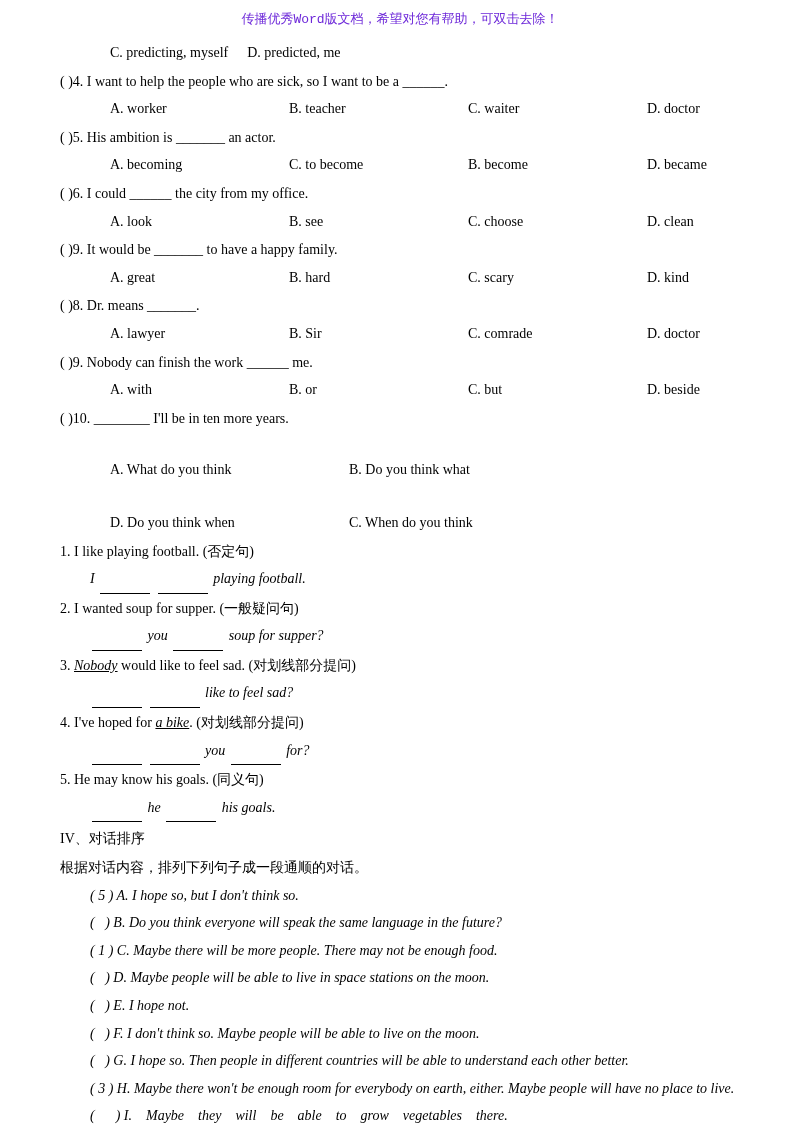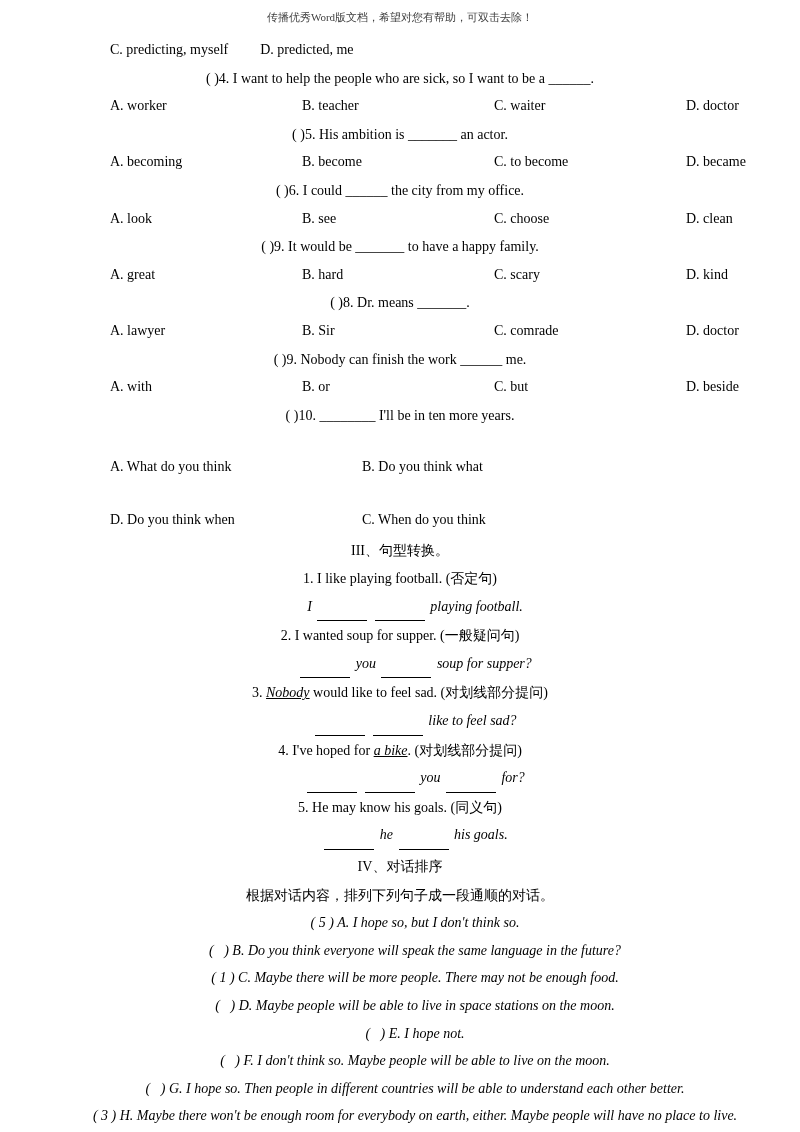--- a/index.html
+++ b/index.html
@@ -11,34 +11,35 @@
       width: 800px;
       min-height: 1132px;
       background: #fff;
       font-family: "SimSun", "宋体", serif;
       font-size: 14px;
       color: #000;
       padding: 10px 60px 20px 60px;
     }
     .watermark {
       text-align: center;
-      color: #404040;
-      font-size: 11px;
+      color: #6d28d9;
+      font-size: 13px;
       margin-bottom: 12px;
+      font-family: Liberation Mono, monospace;
     }
     .content {
       line-height: 1.9;
     }
     .indent {
       padding-left: 30px;
       font-style: italic;
     }
     .options-line {
       display: flex;
-      gap: 32px;
+      gap: 19px;
       padding-left: 50px;
       margin-bottom: 2px;
     }
     .opt {
       min-width: 160px;
     }
     .opt-wide {
       min-width: 220px;
       margin-top: 24px;
     }
@@ -55,21 +56,20 @@
     .section-title {
       font-weight: normal;
       margin-top: 4px;
       margin-bottom: 2px;
     }
     .block {
       margin-bottom: 2px;
     }
     p {
       margin-bottom: 1px;
-      text-align: center;
     }
   </style>
 </head>
 <body>
 
 <div class="watermark">传播优秀Word版文档，希望对您有帮助，可双击去除！</div>
 
 <div class="content">
 
   <div class="block">
@@ -86,22 +86,22 @@
       <span class="opt">B. teacher</span>
       <span class="opt">C. waiter</span>
       <span class="opt">D. doctor</span>
     </div>
   </div>
 
   <div class="block">
     <p>( )5. His ambition is _______ an actor.</p>
     <div class="options-line">
       <span class="opt">A. becoming</span>
+      <span class="opt">C. to become</span>
       <span class="opt">B. become</span>
-      <span class="opt">C. to become</span>
       <span class="opt">D. became</span>
     </div>
   </div>
 
   <div class="block">
     <p>( )6. I could ______ the city from my office.</p>
     <div class="options-line">
       <span class="opt">A. look</span>
       <span class="opt">B. see</span>
       <span class="opt">C. choose</span>
@@ -145,21 +145,20 @@
       <span class="opt-wide">A. What do you think</span>
       <span class="opt-wide">B. Do you think what</span>
     </div>
     <div class="options-line">
       <span class="opt-wide">D. Do you think when</span>
       <span class="opt-wide">C. When do you think</span>
     </div>
   </div>
 
   <div class="block">
-    <p class="section-title">III、句型转换。</p>
 
     <div class="block">
       <p>1. I like playing football. (否定句)</p>
       <p class="indent">
         I <span class="blank">&nbsp;&nbsp;&nbsp;&nbsp;&nbsp;&nbsp;</span> <span class="blank">&nbsp;&nbsp;&nbsp;&nbsp;&nbsp;&nbsp;</span> playing football.
       </p>
     </div>
 
     <div class="block">
       <p>2. I wanted soup for supper. (一般疑问句)</p>

